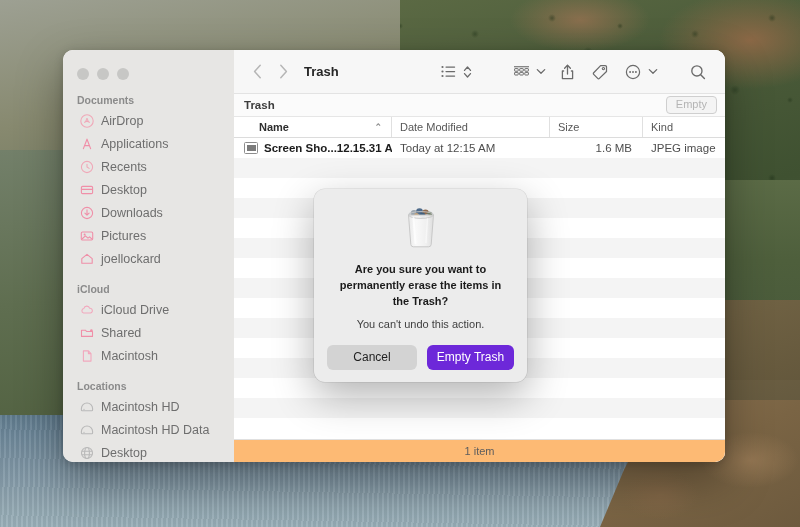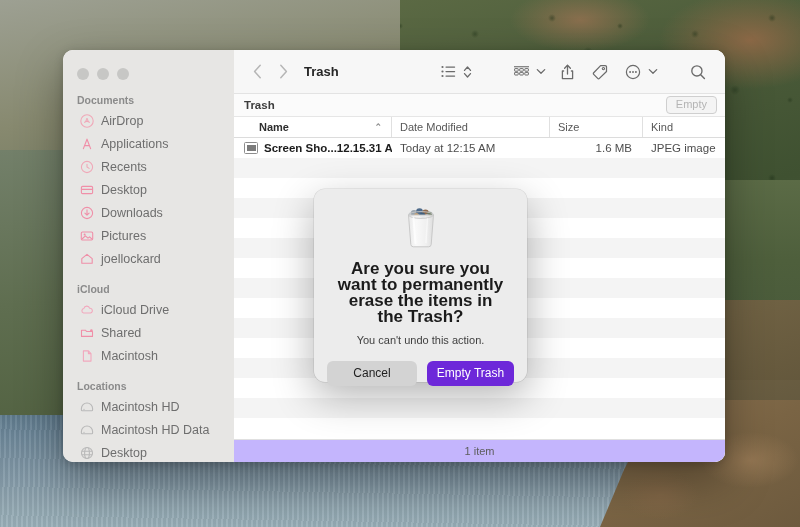--- a/index.html
+++ b/index.html
@@ -259,42 +259,42 @@
     background: #ffffff;
   }
   .file-icon .inner {
     position: absolute; left: 2.5px; top: 2.5px; right: 2.5px; bottom: 3.5px;
     background: #7b7b7b;
   }
 
   
   .statusbar {
     height: 22px; flex: none;
-    background: #c4b5fd;
+    background: #fdba74;
     border-top: 1px solid #e0e0e0;
     display: flex; align-items: center; justify-content: center;
     font-size: 11px; color: #5d5d5d;
   }
 
   
   #dialog {
     position: absolute;
     left: 314px; top: 189px;
     width: 213px; height: 193px;
     background: #ececec;
     border-radius: 11px;
     box-shadow: 0 14px 40px rgba(0,0,0,.30), 0 0 0 .5px rgba(0,0,0,.12);
     display: flex; flex-direction: column; align-items: center;
     box-sizing: border-box;
     padding-top: 12px;
   }
   .trash-illus { width: 52px; height: 52px; position: relative; margin-bottom: 8px; }
 
   .dlg-title {
-    font-size: 17px; font-weight: bold; color: #1b1b1b;
+    font-size: 11px; font-weight: bold; color: #1b1b1b;
     text-align: center; line-height: 16px;
     width: 170px;
   }
   .dlg-sub {
     font-size: 11px; color: #3f3f3f;
     text-align: center; margin-top: 9px;
   }
   .dlg-buttons {
     display: flex; gap: 10px;
     margin-top: 15px;

